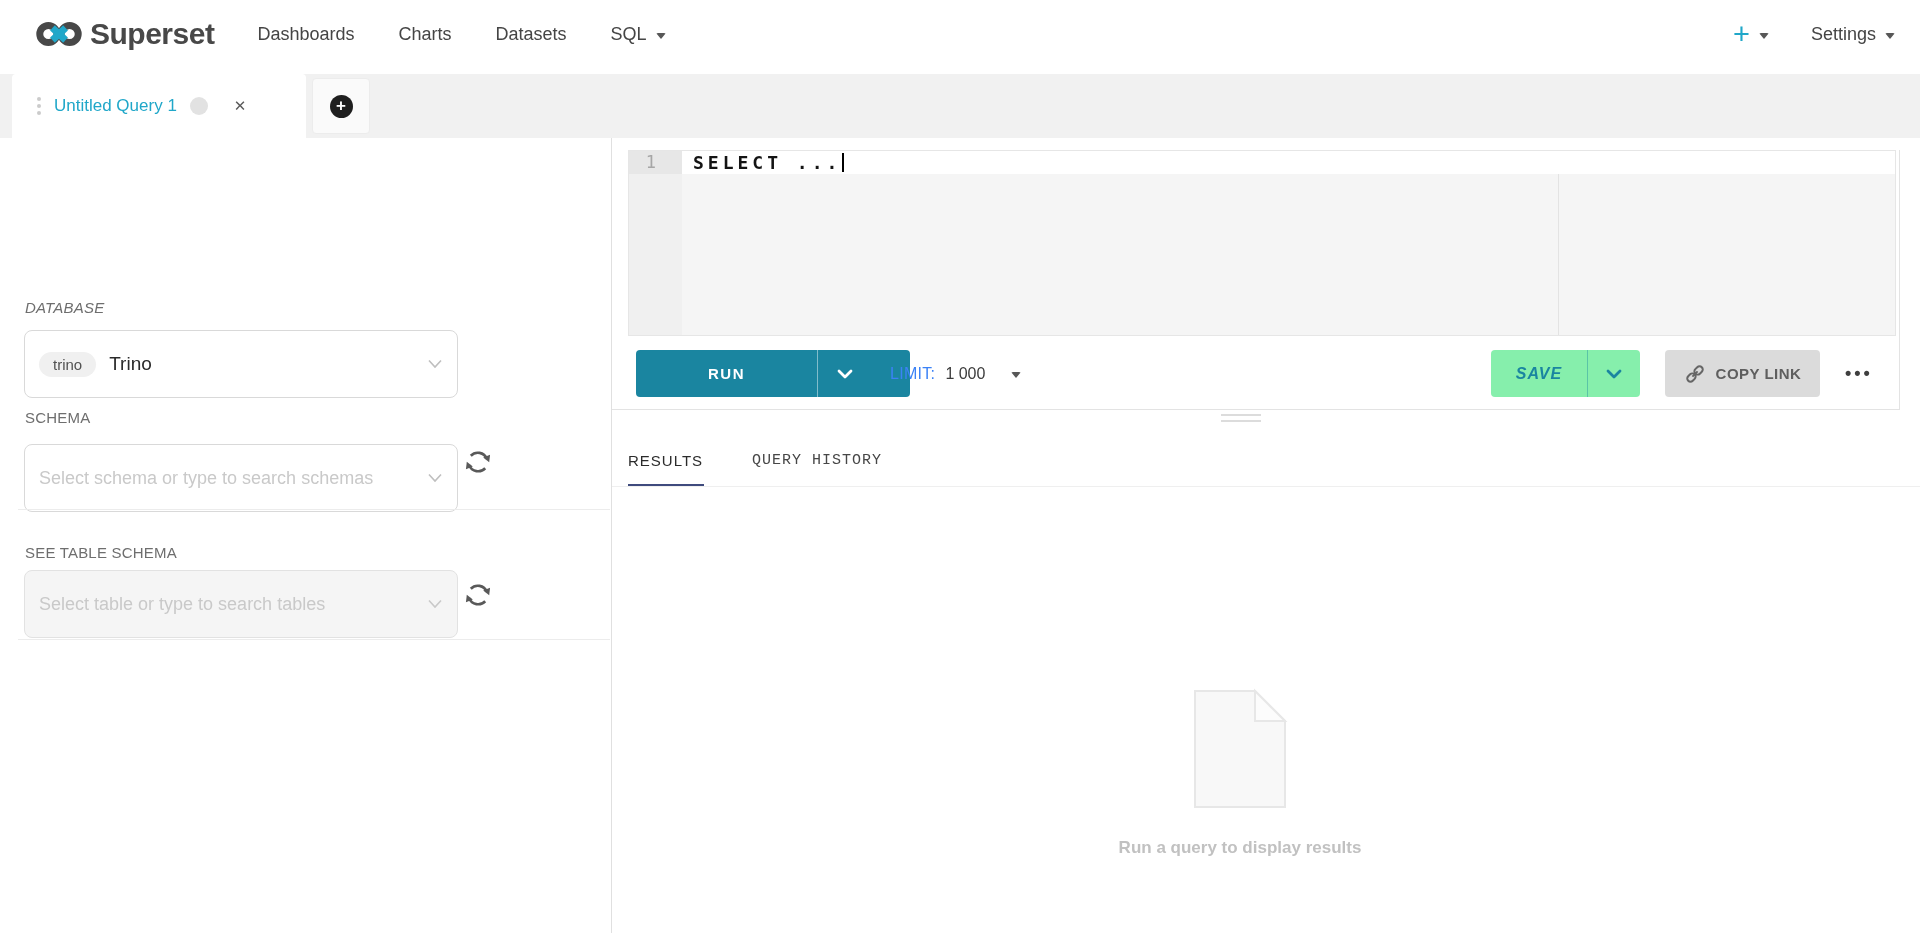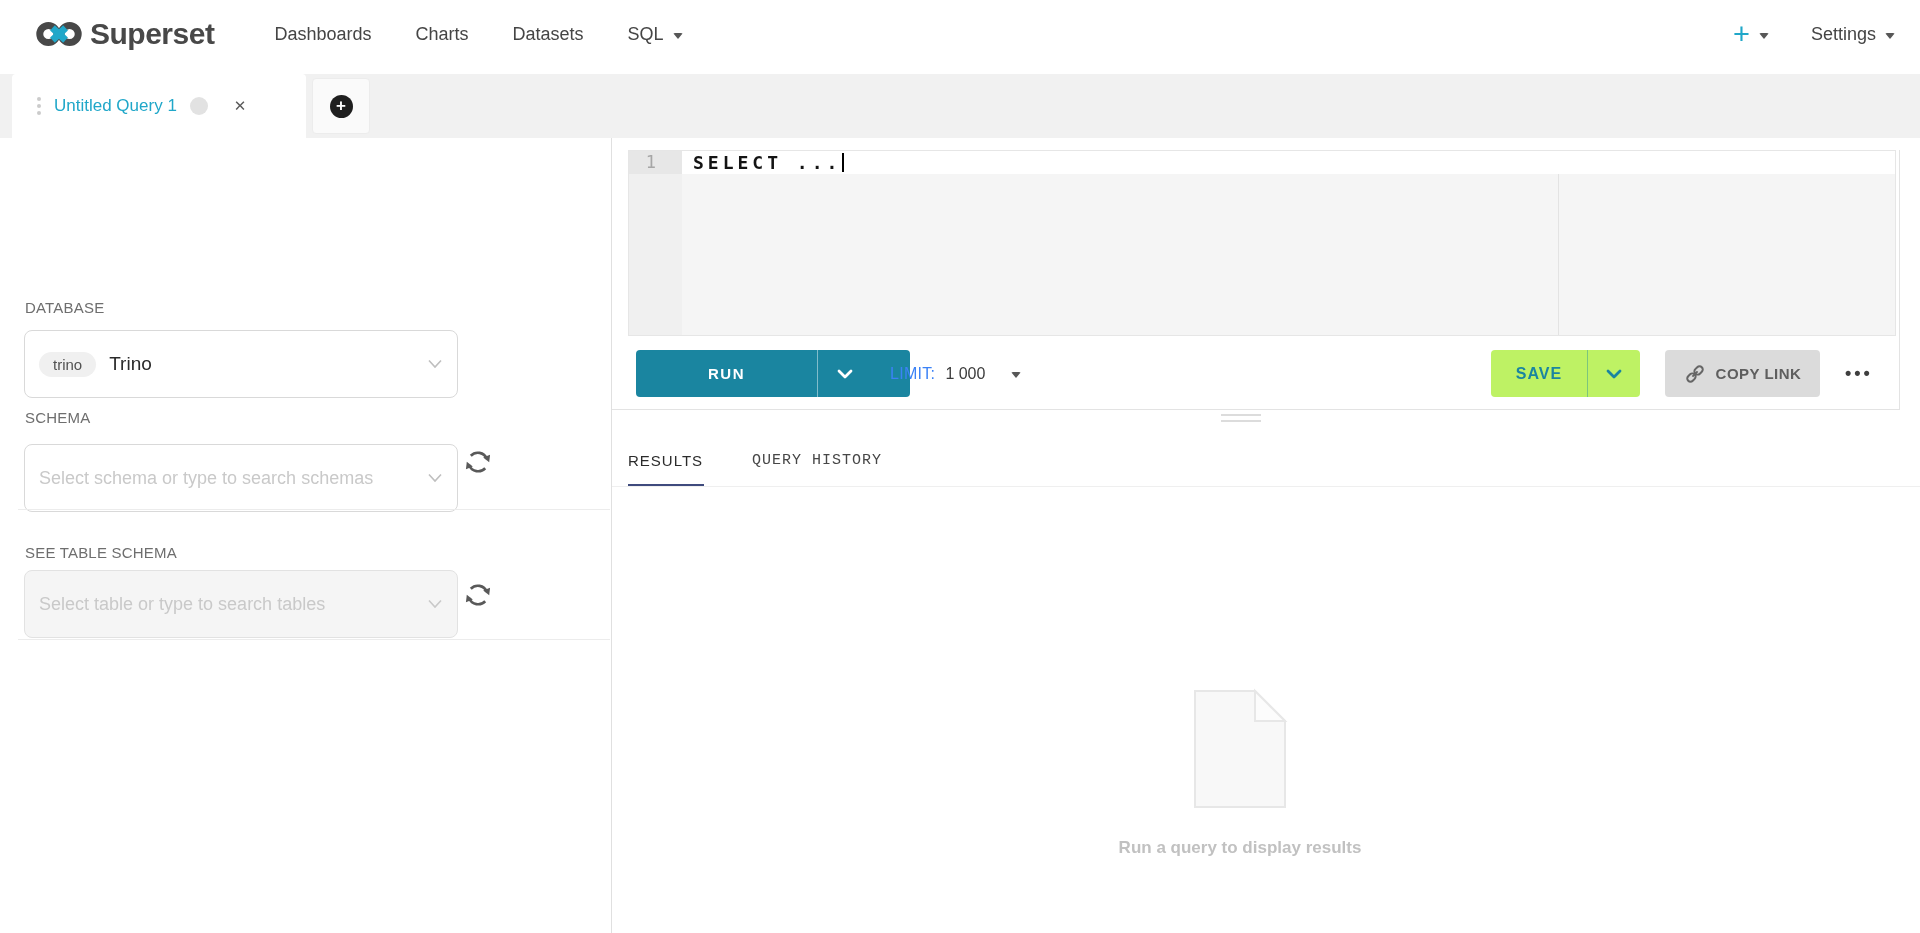--- a/index.html
+++ b/index.html
@@ -2,24 +2,24 @@
 <html style="--primary: #20a7c9; --run-button: #1a85a0; --results-underline: #3f4b7d;"><head>
 <meta charset="utf-8">
 <style>
   * { margin:0; padding:0; box-sizing:border-box; }
   html,body { background:#fff; }
   body { font-family:"Liberation Sans", sans-serif; }
   .app { position:relative; width:1920px; height:933px; overflow:hidden; background:#fff; }
 
   
   .navbar { position:absolute; left:0; top:0; width:100%; height:74px; background:#fff;
-            display:flex; align-items:center; padding:0 25px 6px 35px;gap:36px; }
+            display:flex; align-items:center; padding:0 25px 6px 35px; }
   .brand { display:flex; align-items:center; cursor:pointer; }
   .brand-text { font-size:30px; font-weight:bold; color:#484848; margin-left:7px; letter-spacing:-0.5px; }
-  .nav-items { display:flex; align-items:center; margin-left:24px; }
+  .nav-items { display:flex; align-items:center; margin-left:43px; }
   .nav-item { display:flex; align-items:center; font-size:18px; color:#454545; margin-right:44px; cursor:pointer; text-decoration:none; }
   .caret { width:0; height:0; border-left:5px solid transparent; border-right:5px solid transparent;
            border-top:6px solid #575757; border-radius:2px; margin-left:9px; margin-top:3px; }
   .nav-right { margin-left:auto; display:flex; align-items:center; }
   .plus-group { display:flex; align-items:center; margin-right:42px; cursor:pointer; }
   .plus-glyph { font-size:29px; font-weight:300; color:var(--primary); line-height:24px; }
   .settings-group { display:flex; align-items:center; font-size:18px; color:#454545; cursor:pointer; }
 
   
   .tabbar { position:absolute; left:0; top:74px; width:100%; height:64px; background:#f1f1f1; }
@@ -69,21 +69,21 @@
   .run-main { width:181px; display:flex; align-items:center; justify-content:center;
               font-size:15px; font-weight:bold; letter-spacing:1.5px; }
   .run-caret { width:54px; display:flex; align-items:center; justify-content:center; border-left:1px solid rgba(255,255,255,0.45); }
 
   .limit-group { position:absolute; left:278px; top:212px; height:47px; display:flex; align-items:center; cursor:pointer; }
   .limit-label { font-size:16px; font-weight:500; color:#3b82f6; letter-spacing:0.3px; }
   .limit-value { font-size:16px; color:#3c3c3c; margin-left:10px; }
   .limit-caret { width:0; height:0; border-left:5px solid transparent; border-right:5px solid transparent;
                  border-top:6px solid #575757; border-radius:2px; margin-left:26px; margin-top:2px; }
 
-  .save-btn { left:879px; top:212px; width:149px; background:#bef264; color:var(--run-button); }
+  .save-btn { left:879px; top:212px; width:149px; background:#86efac; color:var(--run-button);font-style:italic; }
   .save-main { width:96px; display:flex; align-items:center; justify-content:center;
                font-size:16px; font-weight:bold; letter-spacing:1px; }
   .save-caret { width:53px; display:flex; align-items:center; justify-content:center; border-left:1px solid rgba(26,133,160,0.4); }
 
   .copy-btn { left:1053px; top:212px; width:155px; background:#dbdbdb; align-items:center; justify-content:center; }
   .copy-label { font-size:15px; font-weight:bold; color:#5e5e5e; letter-spacing:0.5px; margin-left:10px; }
 
   .more-btn { position:absolute; left:1233px; top:212px; height:47px; display:flex; align-items:center; cursor:pointer;
               font-size:18px; font-weight:bold; color:#3f3f3f; letter-spacing:3px; }
 
@@ -149,21 +149,21 @@
     </div>
     <div class="new-tab">
       <span class="new-tab-circle">
         <span>+</span>
       </span>
     </div>
   </div>
 
   <aside class="left-panel">
 
-    <div class="field-label" style="top:161px;">DATABASE</div>
+    <div class="field-label" style="top:161px;font-style:italic;">DATABASE</div>
     <div class="select" style="top:192px;">
       <span class="db-pill">trino</span>
       <span class="db-value">Trino</span>
       <svg class="sel-chev" width="14" height="9" viewBox="0 0 14 9">
         <polyline points="1,1 7,7.5 13,1" fill="none" stroke="#bfbfbf" stroke-width="1.6"></polyline>
       </svg>
     </div>
 
     <div class="field-label" style="top:271px;">SCHEMA</div>
     <div class="select" style="top:306px;">

